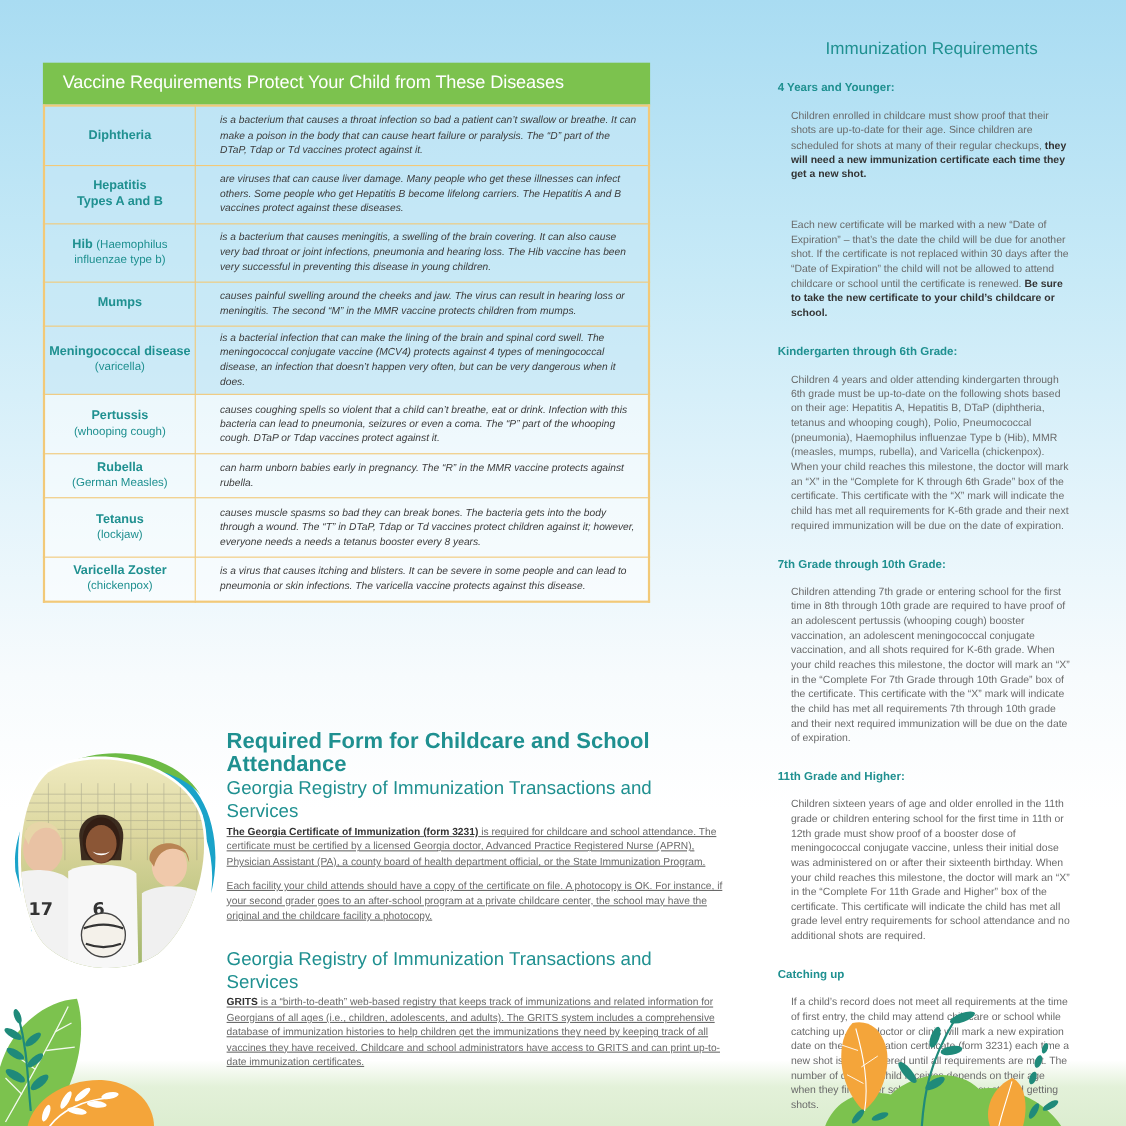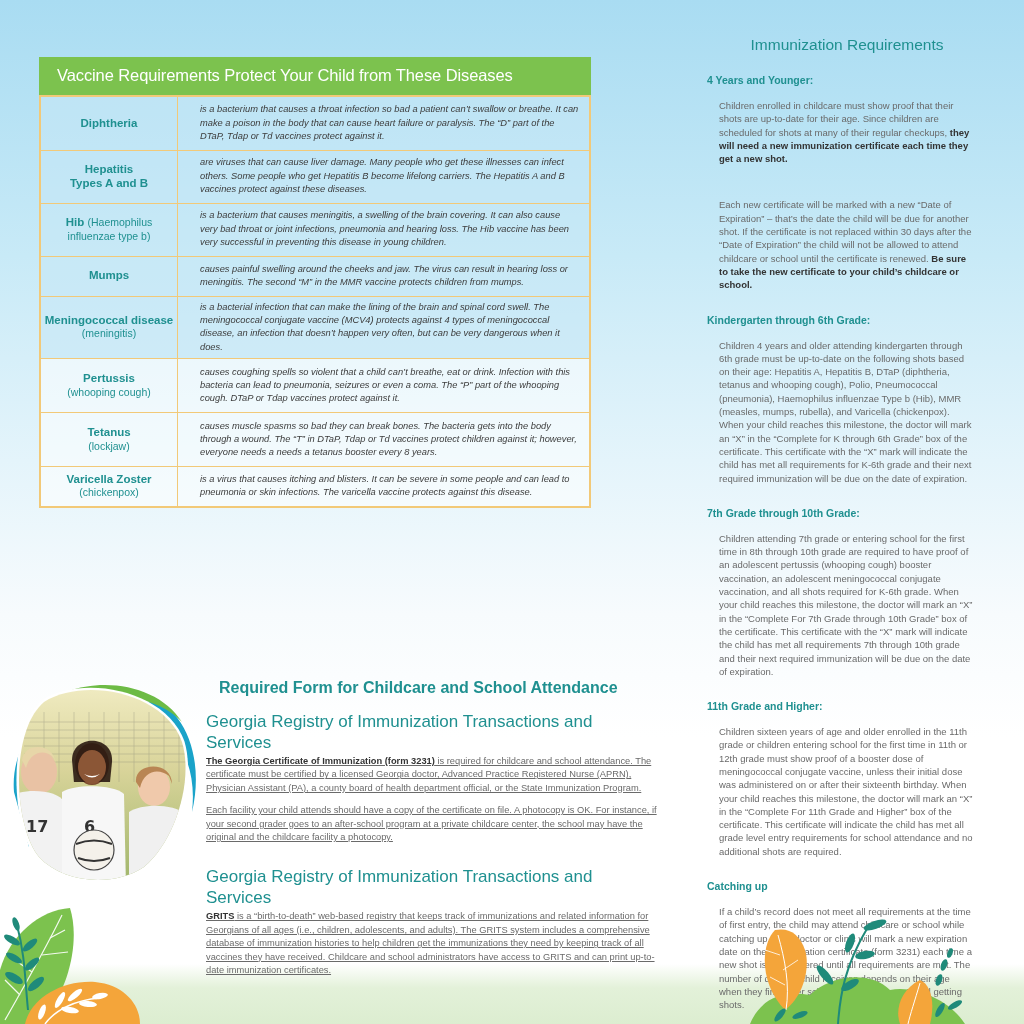--- a/index.html
+++ b/index.html
@@ -56,21 +56,21 @@
     color: #6a6a6a; font-size: 9.5px; line-height: 13.3px; margin: 12px;
   }
   .sec-body b { color: #333; }
   .sec-gap { height: 9px; }
   .sec { margin-bottom: 22px; }
   
   .lower {
     position: absolute; left: 206px; top: 664px; width: 456px;
   }
   .req-title {
-    color: #1f9090; font-size: 16px; line-height: 21px; margin: 13px;
+    color: #1f9090; font-size: 20px; line-height: 21px; margin: 0;
   }
   .req-title b { font-weight: bold; }
   .req-sub {
     color: #1f9090; font-size: 17px; line-height: 21px; margin: 0 0 2px 0;
   }
   .body-text {
     color: #6a6a6a; font-size: 9.3px; line-height: 13.4px; margin: 0; text-decoration: underline;
   }
   .body-text b { color: #333; }
   .grits-title {
@@ -100,26 +100,30 @@
       </tr>
       <tr class="row-a" style="height:53px">
         <td class="name-cell"><span class="name-main">Hib</span> <span class="name-sub">(Haemophilus influenzae type b)</span></td>
         <td class="desc-cell">is a bacterium that causes meningitis, a swelling of the brain covering. It can also cause very bad throat or joint infections, pneumonia and hearing loss.  The Hib vaccine has been very successful in preventing this disease in young children.</td>
       </tr>
       <tr class="row-a" style="height:40px">
         <td class="name-cell"><span class="name-main">Mumps</span></td>
         <td class="desc-cell">causes painful swelling around the cheeks and jaw. The virus can result in hearing loss or meningitis. The second “M” in the MMR vaccine protects children from mumps.</td>
       </tr>
       <tr class="row-a" style="height:54px">
-        <td class="name-cell"><span class="name-main">Meningococcal disease</span><br><span class="name-sub">(meningitis)</span></td>
+        <td class="name-cell"><span class="name-main">Meningococcal disease</span><br><span class="name-sub">(varicella)</span></td>
         <td class="desc-cell">is a bacterial infection that can make the lining of the brain and spinal cord swell. The meningococcal conjugate vaccine (MCV4) protects against 4 types of meningococcal disease, an infection that doesn’t happen very often, but can be very dangerous when it does.</td>
       </tr>
       <tr class="row-b" style="height:54px">
         <td class="name-cell"><span class="name-main">Pertussis</span><br><span class="name-sub">(whooping cough)</span></td>
         <td class="desc-cell">causes coughing spells so violent that a child can’t breathe, eat or drink. Infection with this bacteria can lead to pneumonia, seizures or even a coma.  The “P” part of the whooping cough. DTaP or Tdap vaccines protect against it.</td>
+      </tr>
+      <tr class="row-b" style="height:40px">
+        <td class="name-cell"><span class="name-main">Rubella</span><br><span class="name-sub">(German Measles)</span></td>
+        <td class="desc-cell">can harm unborn babies early in pregnancy.  The “R” in the MMR vaccine protects against rubella.</td>
       </tr>
       <tr class="row-b" style="height:54px">
         <td class="name-cell"><span class="name-main">Tetanus</span><br><span class="name-sub">(lockjaw)</span></td>
         <td class="desc-cell">causes muscle spasms so bad they can break bones.  The bacteria gets into the body through a wound. The “T” in DTaP,  Tdap or Td vaccines protect children against it; however, everyone needs a needs a tetanus booster every 8 years.</td>
       </tr>
       <tr class="row-b" style="height:40px">
         <td class="name-cell"><span class="name-main">Varicella Zoster</span><br><span class="name-sub">(chickenpox)</span></td>
         <td class="desc-cell">is a virus that causes itching and blisters.  It can be severe in some people and can lead to pneumonia or skin infections.  The varicella vaccine protects against this disease.</td>
       </tr>
     </tbody>

